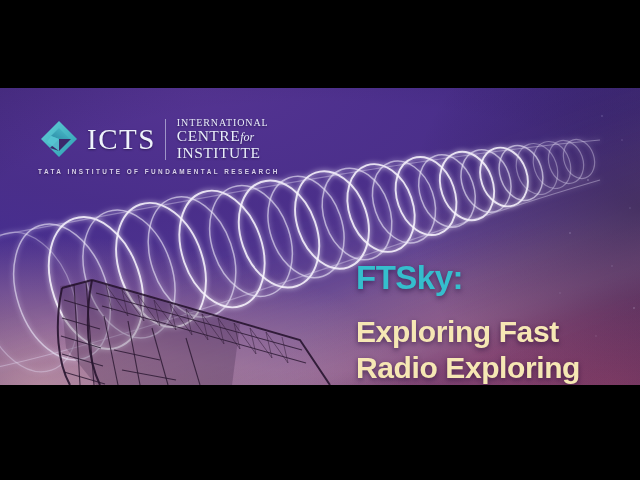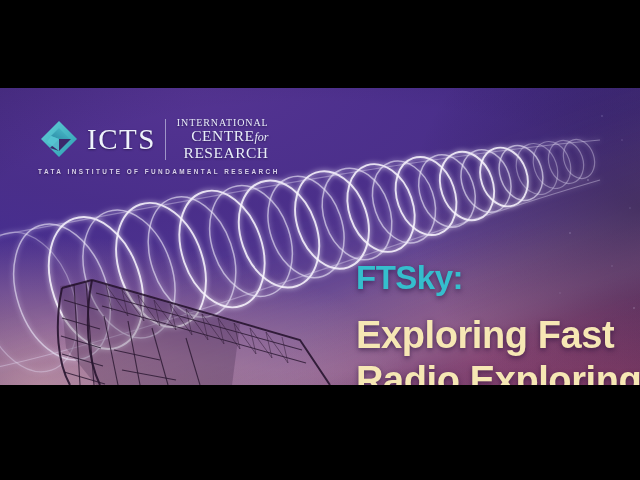--- a/index.html
+++ b/index.html
@@ -159,21 +159,20 @@
     line-height: 1.04;
     text-shadow: 0 1px 2px rgba(20,8,40,0.5);
   }
   .logo-line-sm {
     font-size: 10px;
     letter-spacing: 0.9px;
   }
   .logo-line-lg {
     font-size: 15.5px;
     letter-spacing: 0.5px;
-    text-align: right;
   }
   .logo-line-lg .ital {
     font-style: italic;
     font-size: 12px;
     letter-spacing: 0;
   }
   #logo-tagline {
     margin-top: 3px;
     color: #d9d2ea;
     font-family: "Liberation Sans", sans-serif;
@@ -200,21 +199,21 @@
     text-shadow: 0 2px 5px rgba(30,10,50,0.55);
   }
   #title-line-1 {
     color: #35becd;
     font-size: 33px;
     letter-spacing: -0.5px;
     margin-bottom: 19px;
   }
   #title-line-2, #title-line-3 {
     color: #f6e7b4;
-    font-size: 38px;
+    font-size: 30px;
     letter-spacing: -0.4px;
   }
   #title-line-2 { margin-bottom: 3px; }
 </style>
 </head>
 <body>
 
 <div id="stage">
 
   <div id="video-frame">
@@ -344,21 +343,21 @@
           <path d="M21 21 L33 21 L21 33 L12 30 Z" fill="#3b2a6b"></path>
 
           <path d="M21 10 L32 21 L21 21 L13 18 Z" fill="url(#tealB)" opacity="0.95"></path>
           <path d="M13 18 L21 21 L21 33 L9 24 Z" fill="#56c5d1" opacity="0.9"></path>
         </svg>
         <div id="logo-wordmark">ICTS</div>
         <div id="logo-divider"></div>
         <div id="logo-lines">
           <div class="logo-line-sm">INTERNATIONAL</div>
           <div class="logo-line-lg"><span>CENTRE</span><span class="ital">for</span></div>
-          <div class="logo-line-lg">RESEARCH</div>
+          <div class="logo-line-lg">INSTITUTE</div>
         </div>
       </div>
       <div id="logo-tagline">TATA INSTITUTE OF FUNDAMENTAL RESEARCH</div>
     </div>
 
     <div id="title-block">
       <div class="title-line" id="title-line-1">FTSky:</div>
       <div class="title-line" id="title-line-2">Exploring Fast</div>
       <div class="title-line" id="title-line-3">Radio Exploring</div>
     </div>

